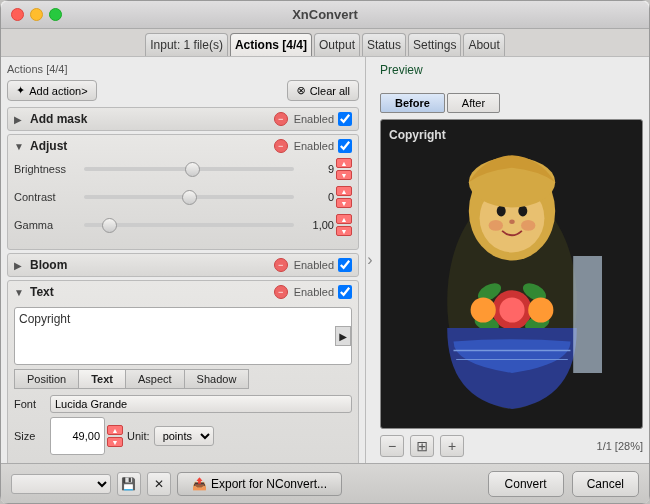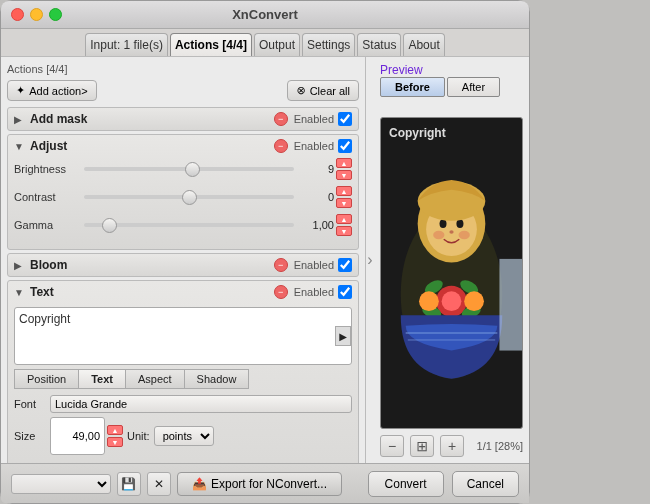--- a/index.html
+++ b/index.html
@@ -7,24 +7,24 @@
       width: 650px;
       height: 504px;
       background: #c0bfbd;
       font-family: 'Lucida Grande', Arial, sans-serif;
       font-size: 12px;
       color: #222;
       overflow: hidden;
       border-radius: 8px;
     }
     .window {
-      width: 530px;
+      width: 650px;
       height: 504px;
       background: #ececec;
-      border-radius: 12px;
+      border-radius: 0;
       border: 1px solid #999;
       display: flex;
       flex-direction: column;
     }
     .titlebar {
       height: 28px;
       background: linear-gradient(to bottom, #e0dfe0, #c8c7c8);
       border-radius: 8px 8px 0 0;
       border-bottom: 1px solid #aaa;
       display: flex;
@@ -335,27 +335,27 @@
     }
     .right-panel {
       flex: 1;
       display: flex;
       flex-direction: column;
       padding: 6px;
       min-width: 0;
     }
     .preview-label {
       font-size: 12px;
-      color: #6d28d9;
-      margin-bottom: 0;
+      color: #14532d;
+      margin-bottom: 16px;
     }
     .before-after-row {
       display: flex;
       gap: 2px;
-      margin-bottom: 20px;
+      margin-bottom: 6px;
     }
     .ba-btn {
       padding: 3px 14px;
       font-size: 11px;
       border: 1px solid #888;
       cursor: pointer;
       border-radius: 2px;
     }
     .ba-btn.active {
       background: linear-gradient(to bottom, #dde8f8, #b8cce8);
@@ -527,22 +527,22 @@
       <div class="traffic-light tl-min"></div>
       <div class="traffic-light tl-max"></div>
     </div>
     <span class="title-text">XnConvert</span>
   </div>
 
   <div class="tabs-bar">
     <div class="tab">Input: 1 file(s)</div>
     <div class="tab active">Actions [4/4]</div>
     <div class="tab">Output</div>
+    <div class="tab">Status</div>
     <div class="tab">Settings</div>
-    <div class="tab">Status</div>
     <div class="tab">About</div>
   </div>
 
   <div class="main-content">
 
     <div class="left-panel">
       <div class="actions-header">Actions [4/4]</div>
 
       <div class="toolbar-row">
         <button class="btn-small">

